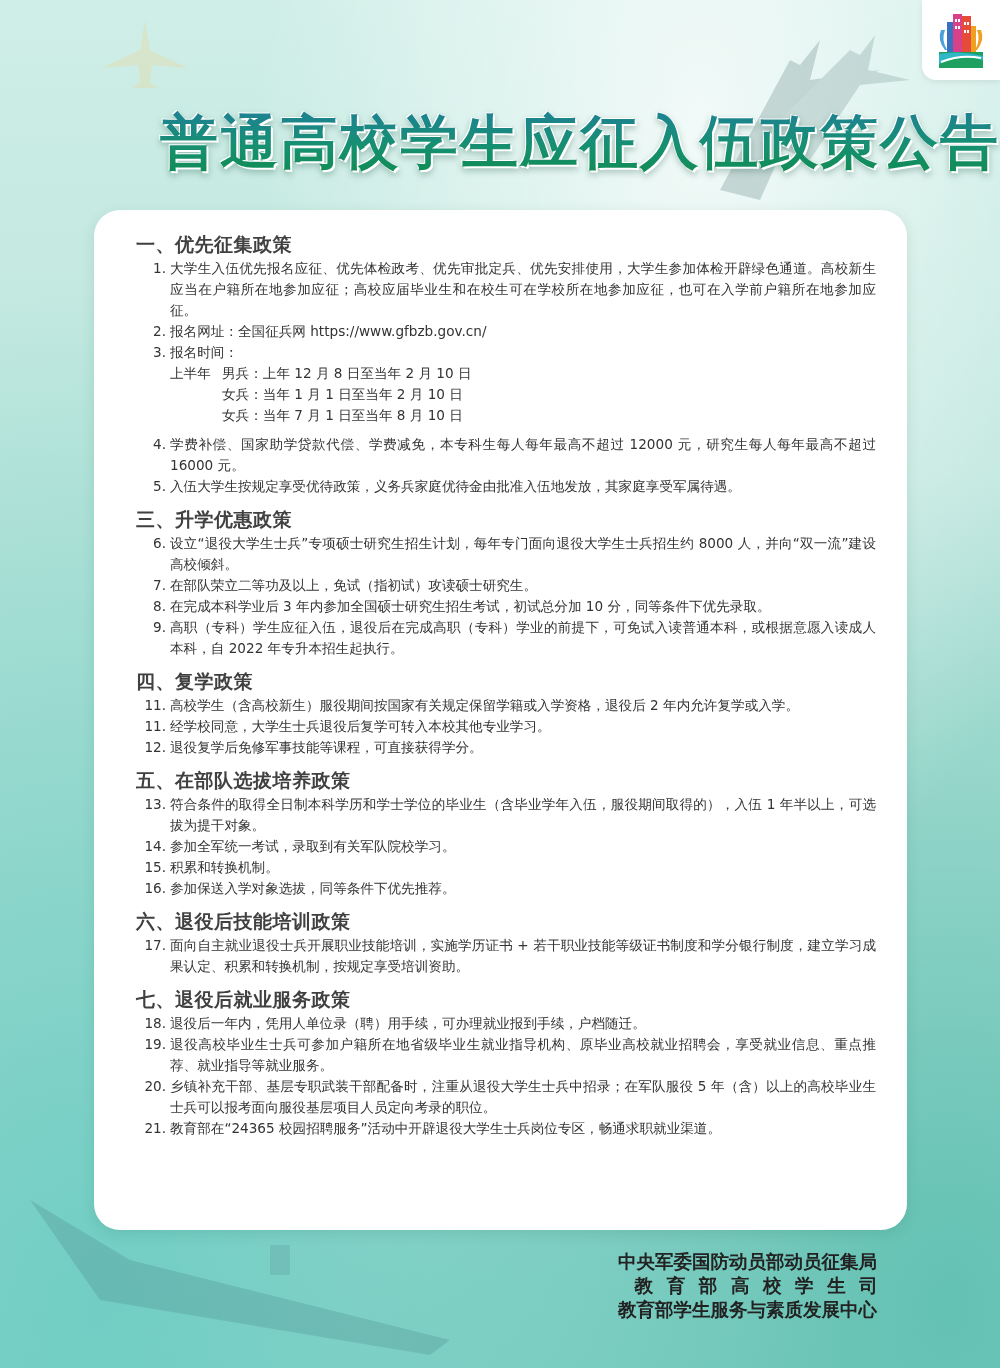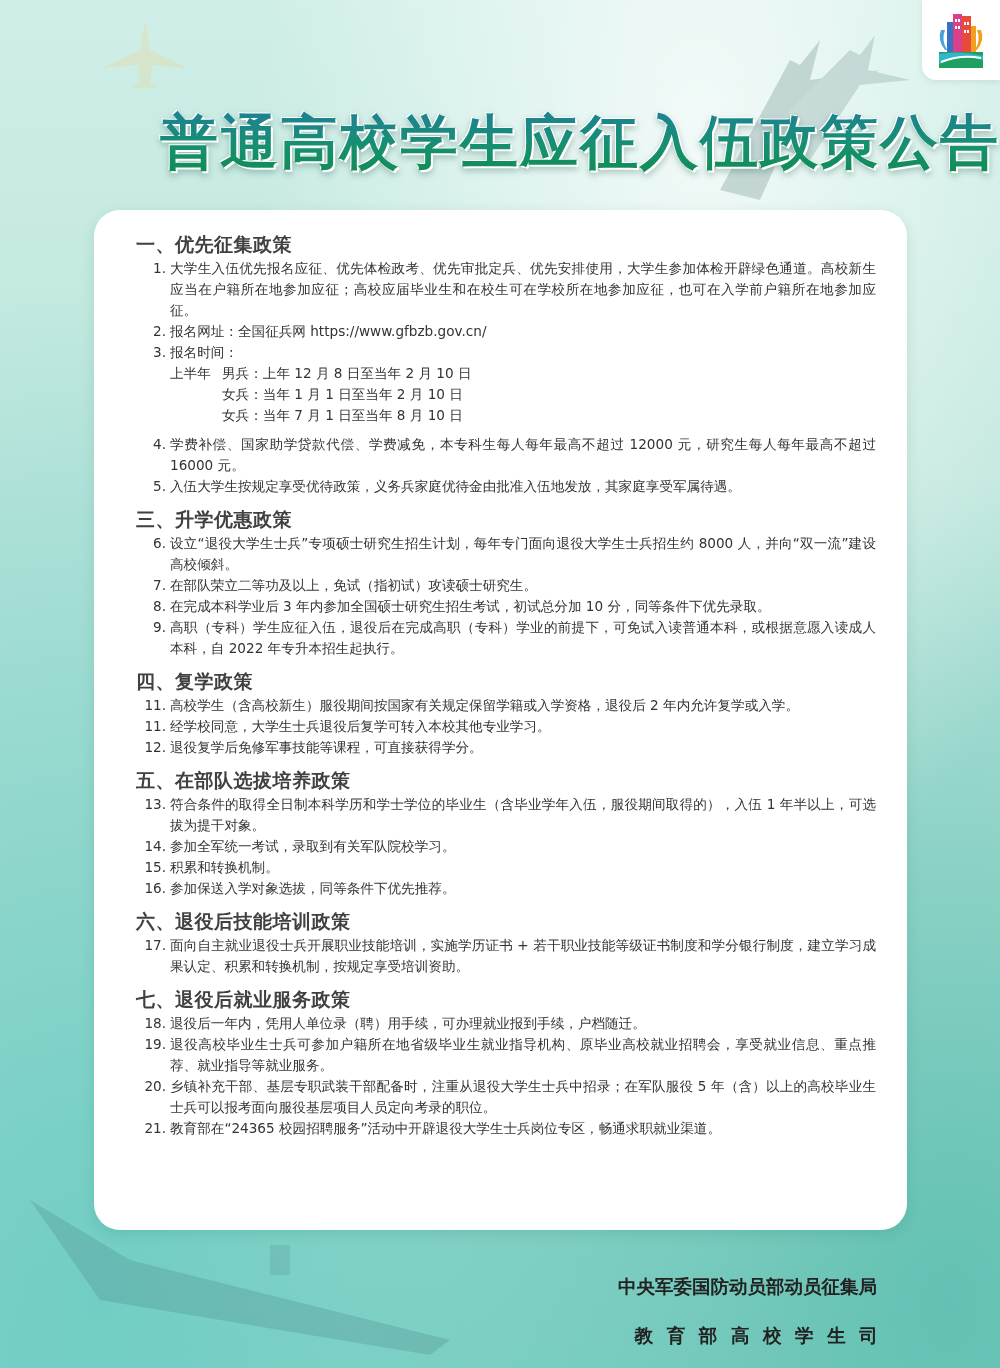--- a/index.html
+++ b/index.html
@@ -42,21 +42,21 @@
   }
   .num { width:34px; flex:0 0 34px; text-align:right; padding-right:4px; box-sizing:border-box; }
   .txt { flex:1; text-align:justify; }
   .sub { display:flex; font-size:13.6px; color:#333; line-height:21px; padding-left:34px;align-items:flex-end; }
   .sub .half { width:52px; flex:0 0 52px; }
   .gap { height:8px; }
   .footer {
     position:absolute; left:618px; top:1250px; width:290px;
     font-weight:bold; font-size:18.5px; color:#222; line-height:24px;
   }
-  .footer div { white-space:nowrap;margin-top:25px; }
+  .footer div { white-space:nowrap; }
   .footer .spread { letter-spacing:13.6px;text-align:center; }
 </style>
 </head>
 <body>
 
 <svg class="bg-plane" style="left:100px;top:20px;" width="90" height="70" viewBox="0 0 90 70">
   <path d="M45 0 L50 30 L88 48 L52 45 L50 62 L58 68 L32 68 L40 62 L38 45 L2 48 L40 30 Z" fill="#e8d89a"></path>
 </svg>
 <svg class="bg-plane" style="left:700px;top:20px;" width="220" height="200" viewBox="0 0 220 200">
   <path d="M20 170 L90 40 L100 45 L120 20 L110 60 L180 50 L105 80 L60 180 Z" fill="#7a9a98"></path>

